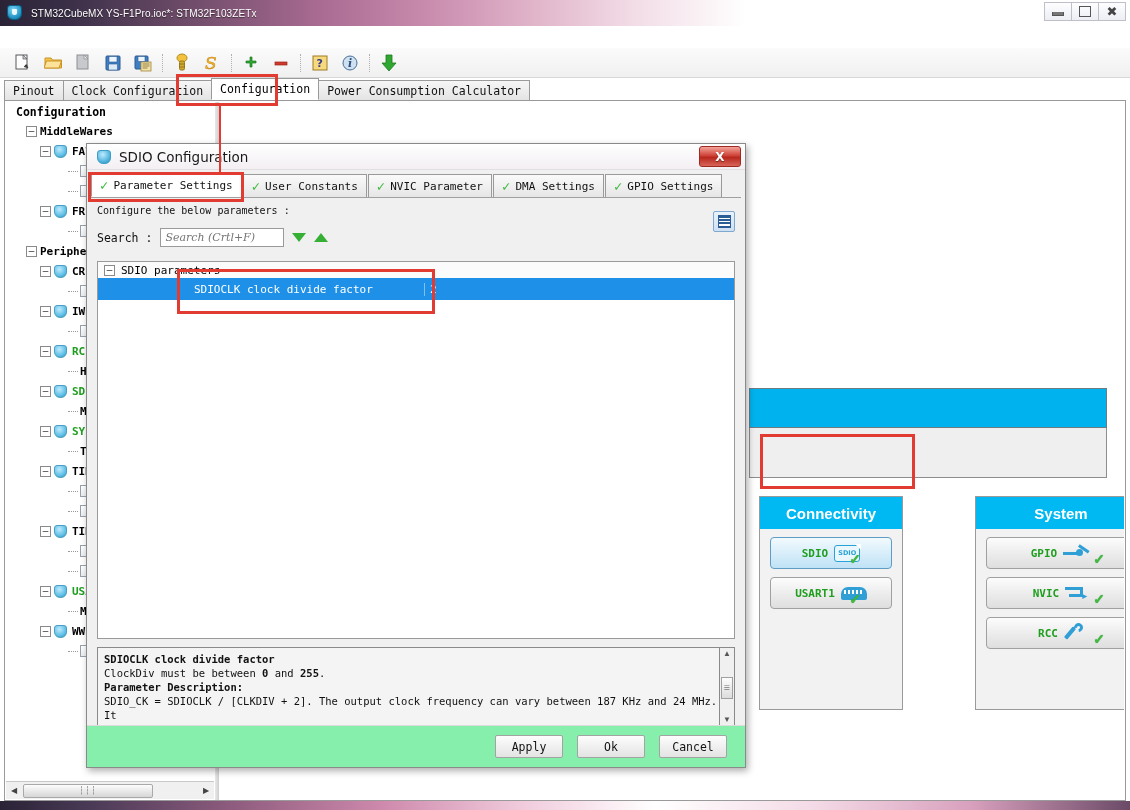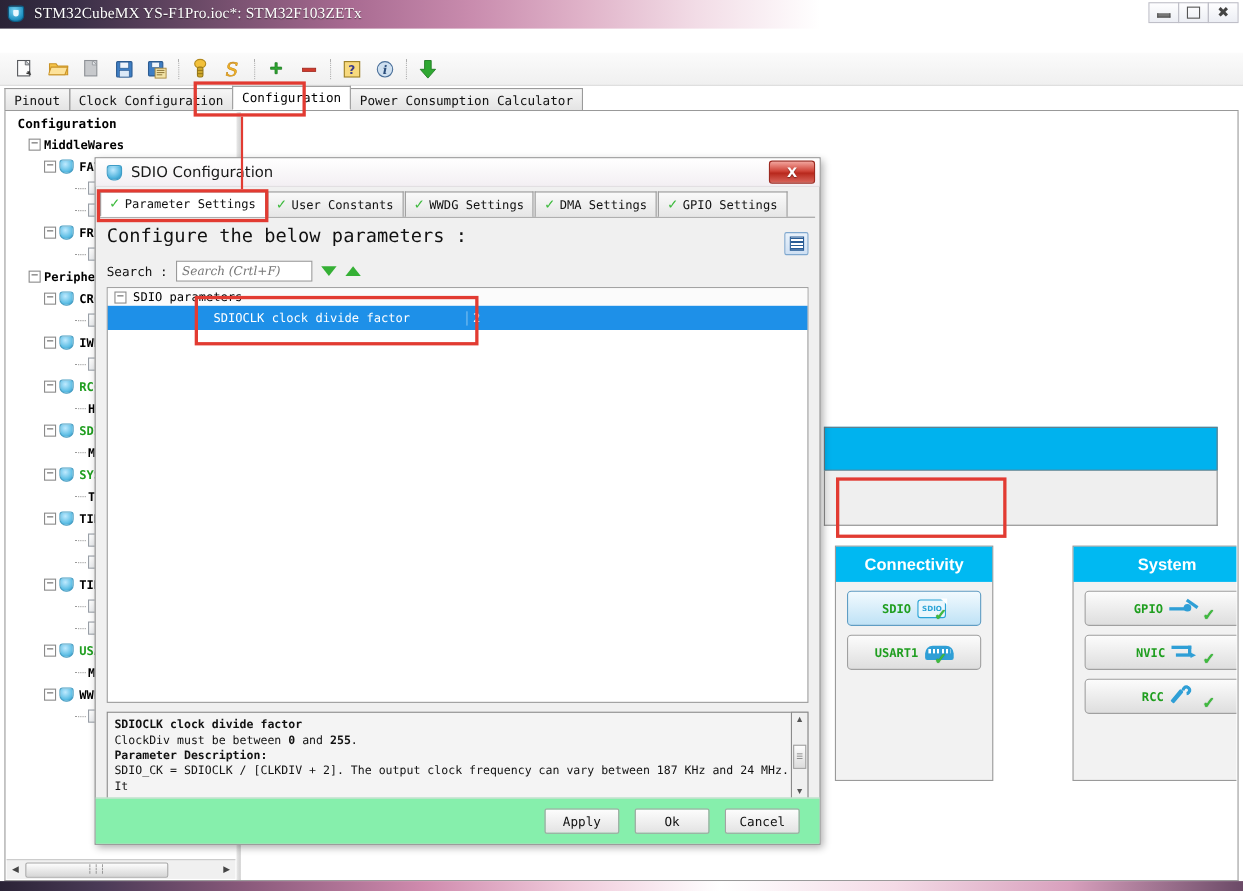--- a/index.html
+++ b/index.html
@@ -34,22 +34,22 @@
     width: 15px; height: 15px;
     background: radial-gradient(circle at 40% 30%, #7fd6f5, #1d8fc0 70%, #0b5f86);
     border-radius: 3px 3px 6px 6px;
     border: 1px solid #0b5f86;
   }
   .title-icon .shield::after {
     content: ""; position: absolute; left: 5px; top: 4px;
     width: 5px; height: 6px; background: #eaf8ff; border-radius: 1px 1px 3px 3px;
   }
   .title-text {
-    font-family: Liberation Serif, serif;
-    font-size: 14px; color: #ffffff; letter-spacing: 0.1px;
+    font-family: Liberation Sans, sans-serif;
+    font-size: 10px; color: #ffffff; letter-spacing: 0.1px;
     text-shadow: 0 1px 1px rgba(0,0,0,0.55);
     white-space: nowrap;
   }
   .win-buttons {
     position: absolute; right: 4px; top: 2px;
     display: flex; gap: 0px; align-items: center;
   }
   .win-btn {
     width: 28px; height: 19px;
     border: 1px solid #bfbfc8;
@@ -314,21 +314,21 @@
     white-space: nowrap;
   }
   .dtab.active { background: #ffffff; border-bottom: 1px solid #ffffff; }
   .tick { color: #3fbb3f; font-size: 14px; font-weight: bold; line-height: 11px; }
 
   .dlg-body {
     position: absolute; left: 4px; top: 55px; right: 4px; bottom: 42px;
     background: #f0f0f0;
   }
   .cfg-label {
-    font-family: "DejaVu Sans Mono", monospace; font-size: 17px; color: #111;
+    font-family: "DejaVu Sans Mono", monospace; font-size: 10px; color: #111;
     padding: 6px 0 0 6px;
   }
   .search-row {
     display: flex; align-items: center; padding: 12px 0 0 6px; gap: 8px;
   }
   .search-row .lb { font-family: "DejaVu Sans Mono", monospace; font-size: 11.5px; color: #111; }
   .search-row input {
     width: 124px; height: 19px; border: 1px solid #9a9a9a; background: #fff;
     font-family: "DejaVu Serif", serif; font-style: italic; font-size: 11px;
     color: #9a9a9a; padding-left: 4px; outline: none;
@@ -746,21 +746,21 @@
       <div class="dtab active">
         <span class="tick">✓</span>
         <span>Parameter Settings</span>
       </div>
       <div class="dtab">
         <span class="tick">✓</span>
         <span>User Constants</span>
       </div>
       <div class="dtab">
         <span class="tick">✓</span>
-        <span>WWDG Settings</span>
+        <span>NVIC Parameter</span>
       </div>
       <div class="dtab">
         <span class="tick">✓</span>
         <span>DMA Settings</span>
       </div>
       <div class="dtab">
         <span class="tick">✓</span>
         <span>GPIO Settings</span>
       </div>
     </div>

